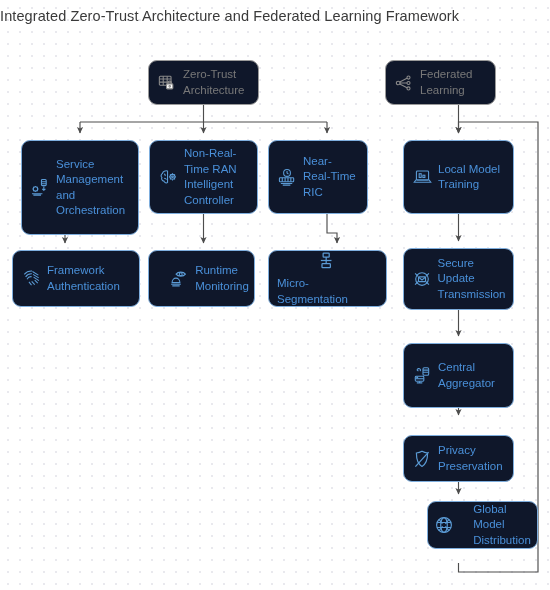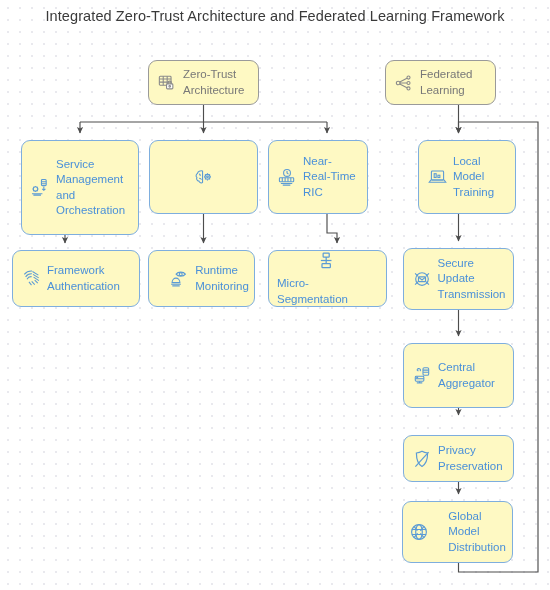--- a/index.html
+++ b/index.html
@@ -23,38 +23,38 @@
     background-image:
       radial-gradient(circle, #e9e9ee 0.8px, rgba(0,0,0,0) 0.9px);
     background-size: 12px 12px;
     background-position: 2px 2px;
   }
   #diagram-title {
     position: absolute;
     top: 8px;
     left: 0;
     width: 550px;
-    text-align: center;
+    text-align: left;
     font-size: 14.5px;
     color: #3a3a3a;
     letter-spacing: 0.1px;
     white-space: nowrap;
   }
   svg.edges {
     position: absolute;
     inset: 0;
     width: 550px;
     height: 590px;
     pointer-events: none;
   }
   .node {
     position: absolute;
     box-sizing: border-box;
     border-radius: 9px;
-    background: #fef9c3;
+    background: #0f172a;
     display: flex;
     align-items: center;
     justify-content: center;
     gap: 6px;
     padding: 4px 8px;
   }
   .node.root {
     border: 1.3px solid #9a9a9a;
   }
   .node.blue {
@@ -78,30 +78,30 @@
   .node.root .node-icon svg { stroke: #8a8a8a; fill: none; }
   .node.blue  .node-icon svg { stroke: #5b9bd5; fill: none; }
 
   
   #n-zta   { left:148px; top:60px;  width:111px; height:45px; }
   #n-fl    { left:385px; top:60px;  width:111px; height:45px; }
 
   #n-smo   { left:21px;  top:140px; width:118px; height:95px; }
   #n-nonrt { left:149px; top:140px; width:109px; height:74px; }
   #n-nearrt{ left:268px; top:140px; width:100px; height:74px; }
-  #n-lmt   { left:418px; top:140px; width:98px; height:74px; }
+  #n-lmt   { left:403px; top:140px; width:111px; height:74px; }
 
   #n-cauth { left:12px;  top:250px; width:128px; height:57px; }
   #n-rmon  { left:148px; top:250px; width:107px; height:57px;padding-left:23px; }
   #n-mseg  { left:268px; top:250px; width:119px; height:57px;flex-direction:column; }
   #n-sut   { left:403px; top:248px; width:111px; height:62px; }
 
   #n-cagg  { left:403px; top:343px; width:111px; height:65px; }
   #n-priv  { left:403px; top:435px; width:111px; height:47px; }
-  #n-gmd   { left:402px; top:501px; width:111px; height:62px;gap:19px; }
+  #n-gmd   { left:427px; top:501px; width:111px; height:48px;gap:19px; }
 </style>
 </head>
 <body>
 
 <div id="canvas"></div>
 
 <div id="diagram-title">Integrated Zero-Trust Architecture and Federated Learning Framework</div>
 
 <svg class="edges" viewBox="0 0 550 590">
   <defs>
@@ -175,20 +175,21 @@
 <div class="node blue" id="n-nonrt">
   <span class="node-icon">
     <svg width="19" height="19" viewBox="0 0 20 20" stroke-width="1.15">
       <path d="M9,3.2 C6.6,2.4 4,3.6 3.6,5.8 C2,6.6 1.8,8.8 3,9.9 C2.2,11.5 3.3,13.6 5.2,13.8 C5.8,15.6 8,16.3 9,15.1 Z"></path>
       <path d="M5.3,6.3 C6.4,6.5 6.8,7.6 6.4,8.4 M5.5,11 C6.6,10.7 7.6,11.3 7.7,12.3"></path>
       <circle cx="14.2" cy="9.3" r="2.6"></circle>
       <circle cx="14.2" cy="9.3" r="0.9"></circle>
       <path d="M14.2,5.5 V6.4 M14.2,12.2 V13.1 M10.6,9.3 H11.5 M17,9.3 H17.9 M11.6,6.7 L12.3,7.4 M16.1,11.2 L16.8,11.9 M16.8,6.7 L16.1,7.4 M12.3,11.2 L11.6,11.9"></path>
     </svg>
   </span>
+  <span class="node-label">Non-Real-Time RAN Intelligent Controller</span>
 </div>
 
 <div class="node blue" id="n-nearrt">
   <span class="node-icon">
     <svg width="19" height="19" viewBox="0 0 20 20" stroke-width="1.15">
       <circle cx="9.5" cy="5.2" r="3.6"></circle>
       <path d="M9.5,3.1 V5.3 L11,6.4"></path>
       <rect x="1.5" y="10.2" width="15" height="4.2" rx="0.8"></rect>
       <path d="M4.5,10.2 V14.4 M7.5,10.2 V14.4 M10.5,10.2 V14.4 M13.5,10.2 V14.4"></path>
       <path d="M3,16.3 H15 M5,18 H13"></path>

